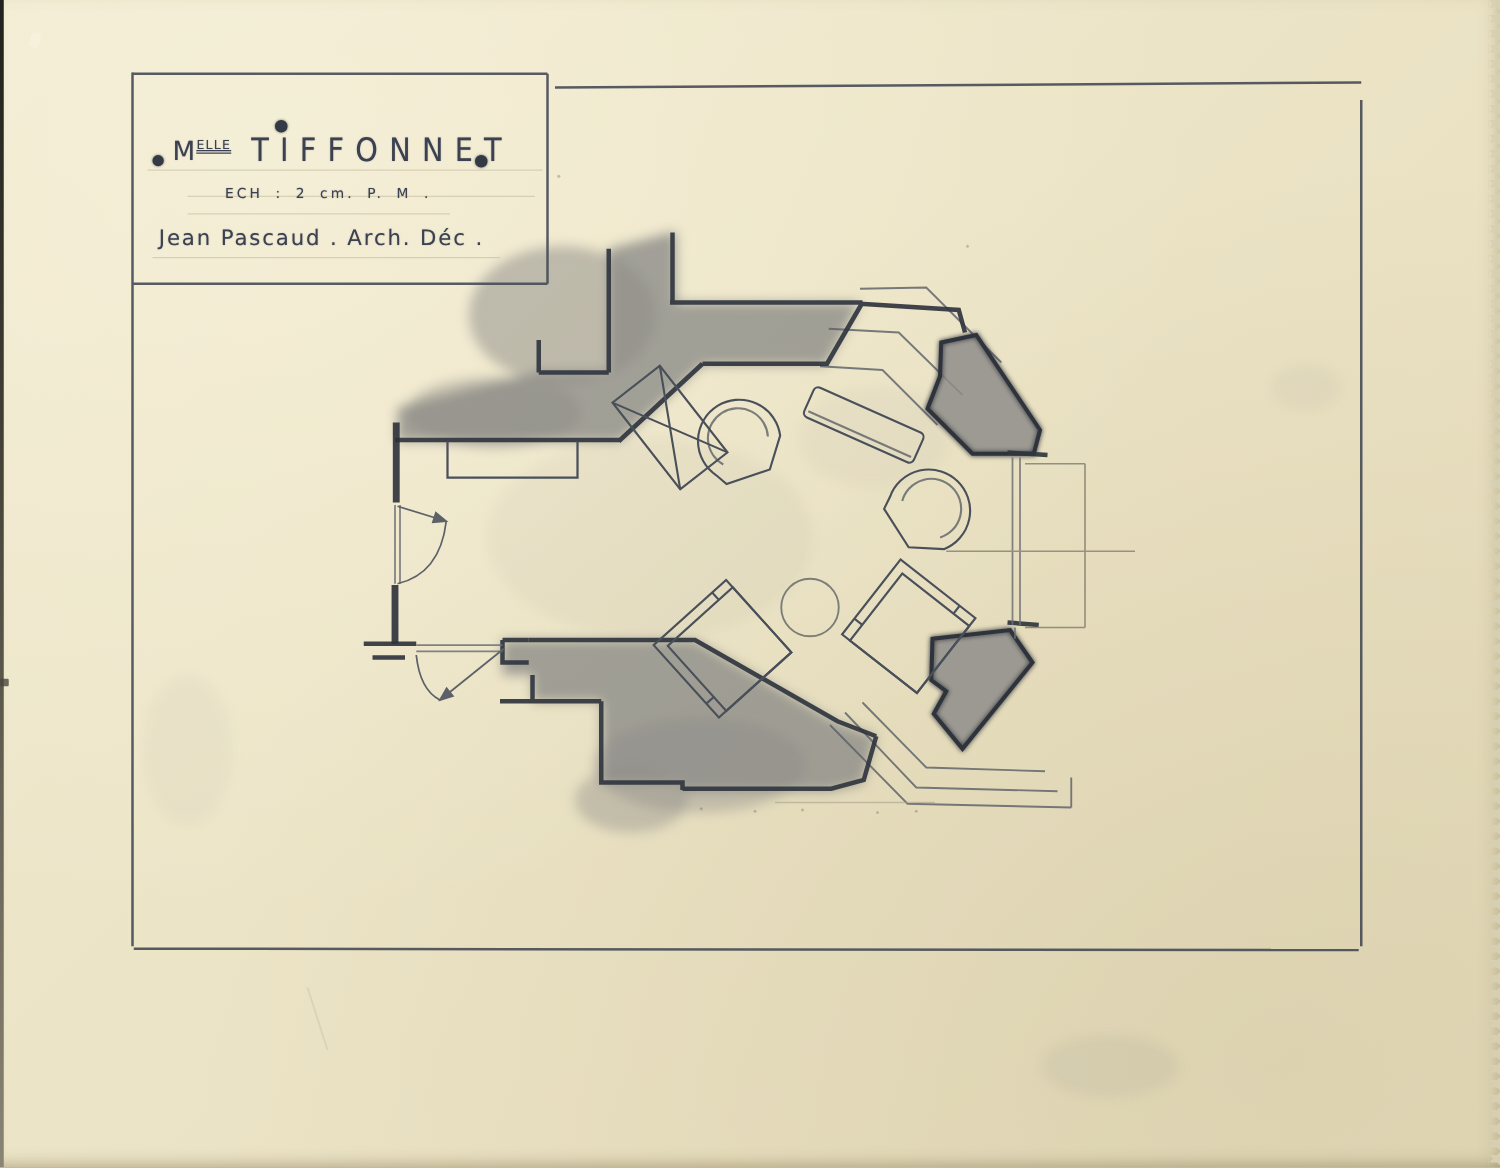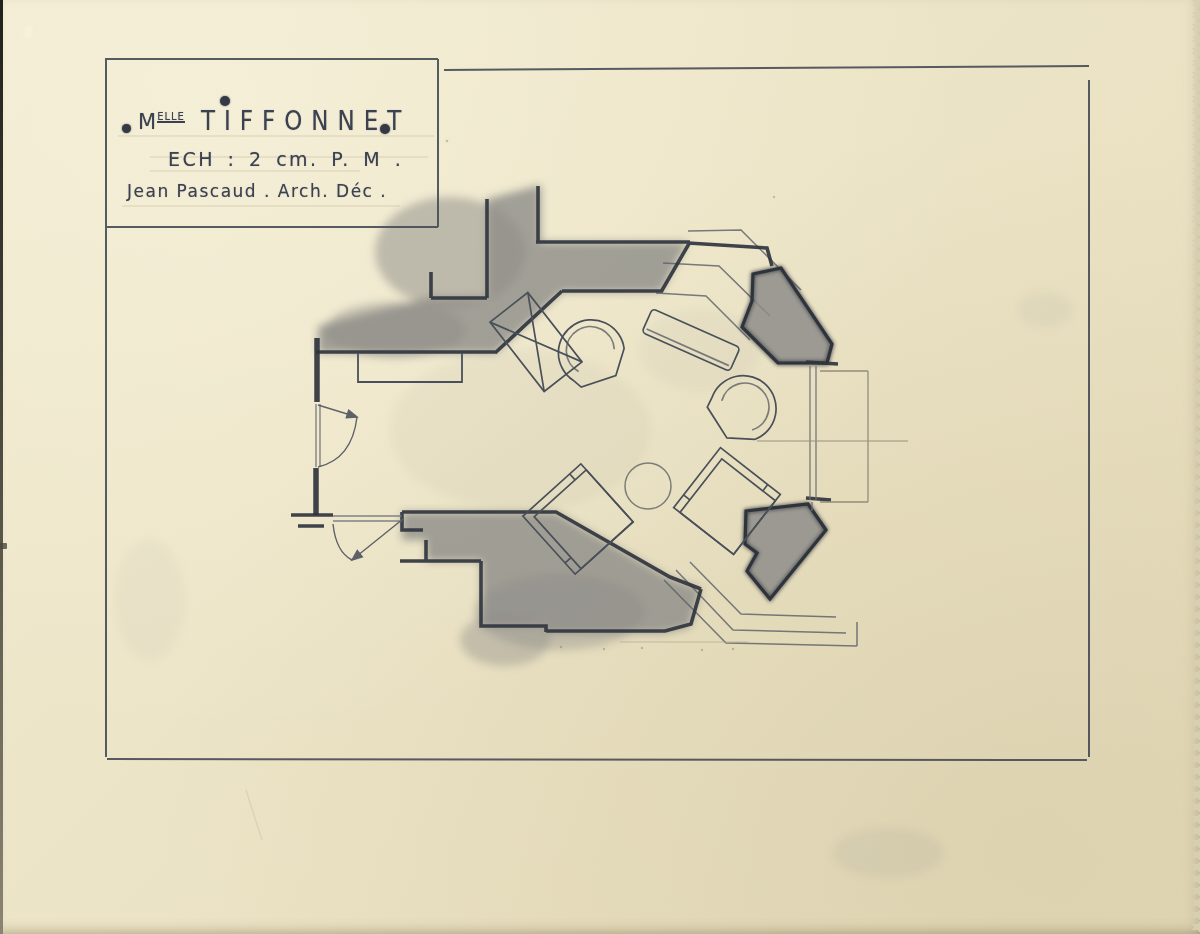--- a/index.html
+++ b/index.html
@@ -28,21 +28,21 @@
   .tb{position:absolute;left:0;top:0;color:#3b4150;text-shadow:0 0 1px rgba(59,65,80,.45);}
   .tb .dot{position:absolute;background:#343a45;border-radius:50%;box-shadow:0 0 2px rgba(52,58,69,.8);}
   .d1{left:122px;top:124px;width:9px;height:9px;}
   .d2{left:220px;top:96px;width:10px;height:10px;}
   .d3{left:380px;top:124px;width:10px;height:10px;}
   .l1{position:absolute;left:138px;top:108px;white-space:nowrap;}
   .l1 .hon{font-size:21px;letter-spacing:1px;}
   .l1 .hon-sup{font-size:10px;vertical-align:9px;letter-spacing:1px;
                border-bottom:1px solid #3b4150;text-decoration:underline;}
   .l1 .nm{font-size:23px;letter-spacing:9px;margin-left:16px;transform:scaleY(1.12);display:inline-block;}
-  .l2{position:absolute;left:168px;top:148px;font-size:19px;letter-spacing:2.5px;word-spacing:4px;white-space:nowrap;}
+  .l2{position:absolute;left:180px;top:148px;font-size:11px;letter-spacing:2.5px;word-spacing:4px;white-space:nowrap;}
   .l3{position:absolute;left:127px;top:181px;font-size:17px;letter-spacing:1.5px;white-space:nowrap;}
 </style>
 </head>
 <body>
 
 <div class="scan">
   <div class="paper"></div>
   <div class="edge-left"></div>
   <div class="edge-tick"></div>
   <div class="nick"></div>

